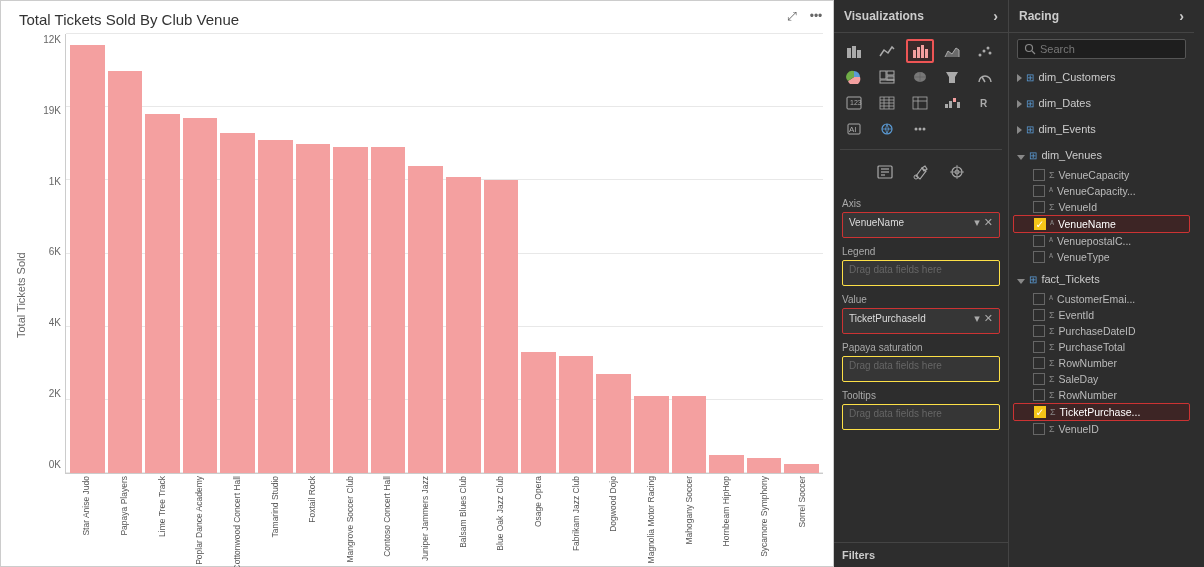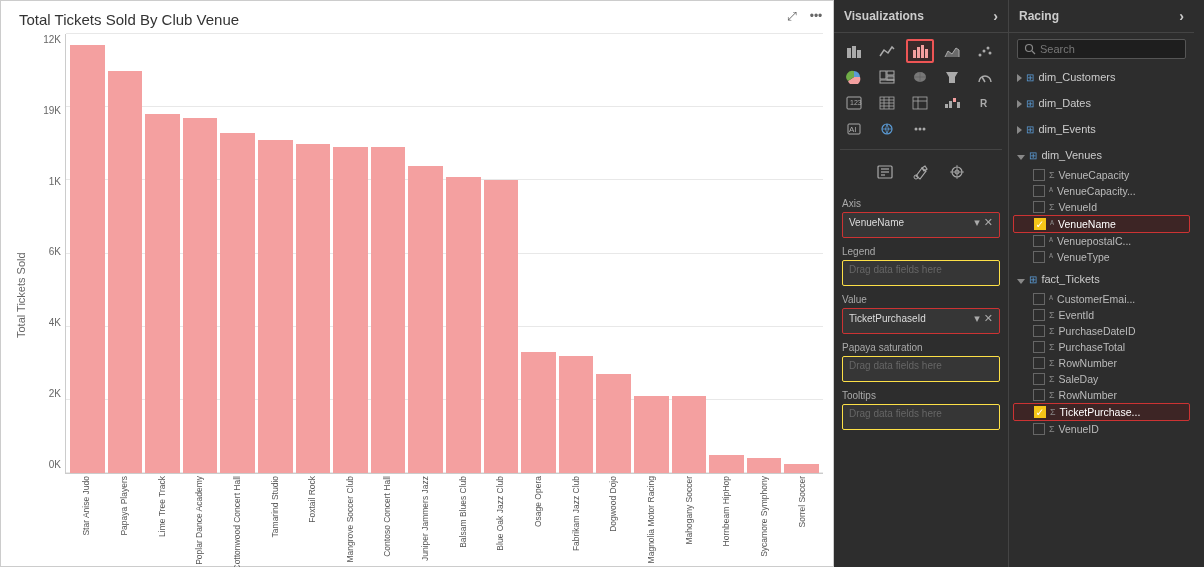--- a/index.html
+++ b/index.html
@@ -815,20 +815,23 @@
       </div>
 
       <div class="well-section">
         <div class="well-label">Tooltips</div>
         <div class="well-box">
           <div class="well-placeholder">Drag data fields here</div>
         </div>
       </div>
     </div>
 
+    <div class="filters-section">
+      <div class="filters-label">Filters</div>
+    </div>
   </div>
 
   <div class="fields-panel">
     <div class="fields-panel-header">
       <span>Racing</span>
       <span style="cursor:pointer;font-size:14px;">›</span>
     </div>
 
     <div class="fields-search">
       <svg width="12" height="12" viewBox="0 0 12 12">

